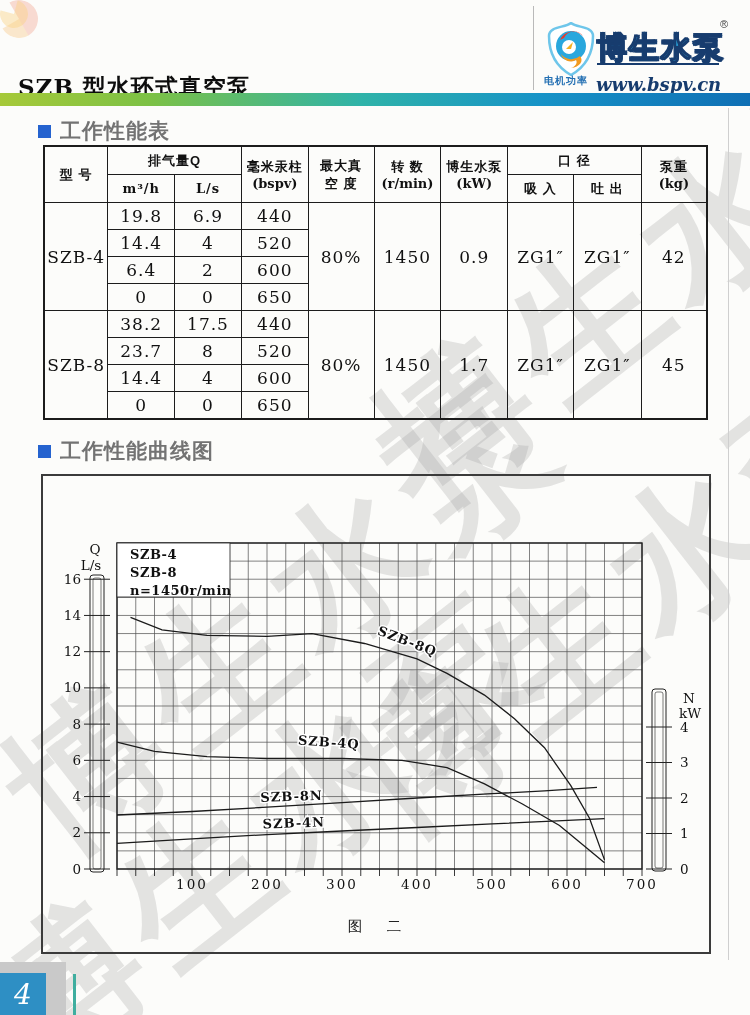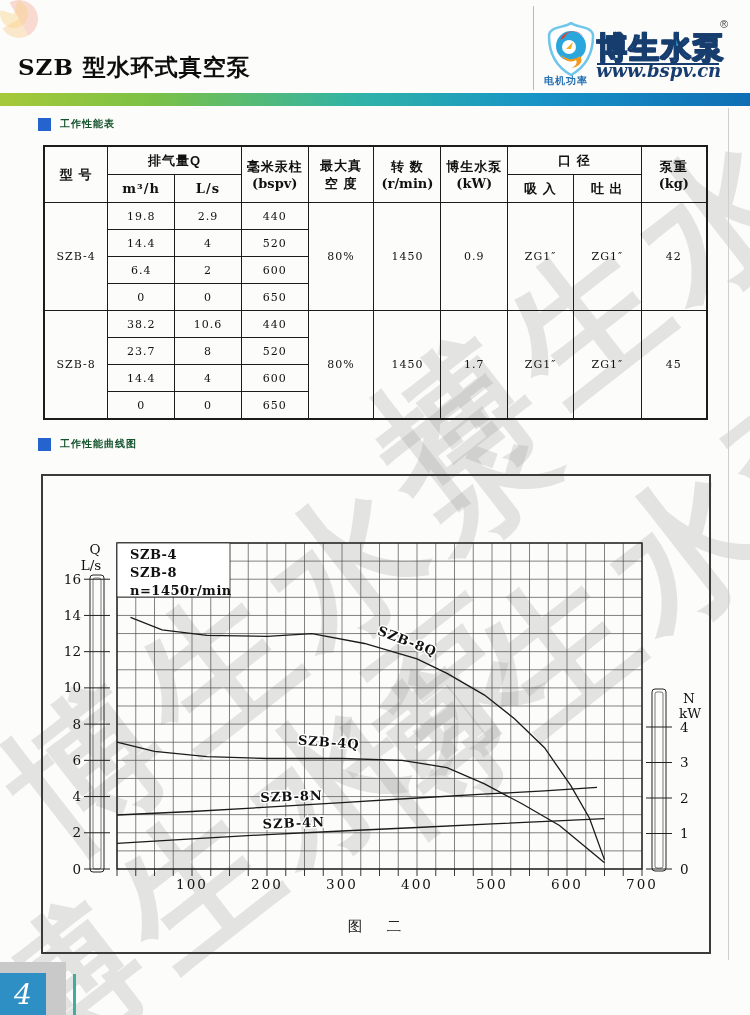--- a/index.html
+++ b/index.html
@@ -10,47 +10,47 @@
       transform:rotate(-38deg);white-space:nowrap;letter-spacing:14px;pointer-events:none;}
   .swirl{position:absolute;left:588;top:762;width:175;height:200;z-index:0;pointer-events:none;}
   .swirl .r1{position:absolute;left:12;top:8;width:138;height:138;border-radius:50%;
       border:19px solid rgba(242,163,142,.38);border-left-color:transparent;
       border-bottom-color:rgba(247,196,130,.38);transform:rotate(15deg);}
   .swirl .r2{position:absolute;left:42;top:44;width:86;height:86;border-radius:50%;
       border:14px solid rgba(249,210,130,.42);border-top-color:transparent;transform:rotate(-30deg);}
   .swirl .fl{position:absolute;left:4;top:112;width:70;height:100;transform:rotate(22deg);
       background:radial-gradient(ellipse at 40% 30%,rgba(250,215,140,.55),rgba(250,215,140,0) 70%);}
   
-  .title{position:absolute;left:18px;top:52px;z-index:2;font-family:"DejaVu Serif","Liberation Serif",serif;
+  .title{position:absolute;left:18px;top:72px;z-index:2;font-family:"DejaVu Serif","Liberation Serif",serif;
          font-weight:700;font-size:23px;letter-spacing:1px;color:#0d0d0d;}
   .hdr-divider{position:absolute;left:533px;top:6px;width:1px;height:84px;background:#b9b9b9;z-index:2;}
   .logo{position:absolute;left:540px;top:0;width:210px;height:92px;z-index:2;}
   .logo .badge{position:absolute;left:7px;top:22px;}
   .logo .sub{position:absolute;left:4px;top:74px;font-size:10px;font-weight:bold;color:#2470b3;letter-spacing:1px;}
   .logo .brand{position:absolute;left:57px;top:28px;font-size:30px;font-weight:bold;color:#2aa9e1;
         letter-spacing:2px;-webkit-text-stroke:1.2px #173c6e;
         text-shadow:1px 1px 0 #173c6e,-1px -1px 0 #173c6e,1px -1px 0 #173c6e,-1px 1px 0 #173c6e;}
   .logo .reg{position:absolute;left:180px;top:18px;font-size:11px;color:#444;}
   .logo .rule{position:absolute;left:57px;top:63px;width:122px;height:2px;background:#173c6e;}
-  .logo .url{position:absolute;left:56px;top:60px;font-family:"DejaVu Serif",serif;font-style:italic;
+  .logo .url{position:absolute;left:56px;top:74px;font-family:"DejaVu Serif",serif;font-style:italic;
         font-weight:bold;font-size:18px;color:#173c6e;}
   .gradbar{position:absolute;left:0;top:93px;width:750px;height:13px;z-index:2;
         background:linear-gradient(90deg,#a6c939 0%,#7cc145 20%,#2fb3a8 48%,#1793c7 72%,#0f6fb4 100%);}
   
   .sec{position:absolute;z-index:2;display:flex;align-items:center;}
   .sec .sq{width:13px;height:13px;background:#2563cf;margin-right:9px;}
-  .sec .lbl{font-size:10px;font-weight:bold;color:#14532d;letter-spacing:1px;}
+  .sec .lbl{font-size:21px;font-weight:bold;color:#737373;letter-spacing:1px;}
   #sec1{left:38px;top:117px;}
   #sec2{left:38px;top:437px;}
   
   .ptable{position:absolute;left:43px;top:145px;width:665px;z-index:2;border-collapse:collapse;
         border:2px solid #1c1c1c;background:transparent;}
   .ptable th,.ptable td{border:1px solid #1c1c1c;text-align:center;vertical-align:middle;padding:0;}
   .ptable th{font-size:13px;font-weight:600;letter-spacing:1px;height:27px;}
-  .ptable td{font-size:11px;height:26px;}
+  .ptable td{font-size:17px;height:26px;}
   .mono{font-family:"DejaVu Serif","Liberation Serif",serif;letter-spacing:1px;}
   .unit{font-family:"DejaVu Serif","Liberation Serif",serif;letter-spacing:0;}
   
   .chart-box{position:absolute;left:41px;top:474px;width:666px;height:476px;border:2px solid #3b3b3b;z-index:2;}
   .chart-box svg{display:block;}
   svg text{font-family:"DejaVu Serif","Liberation Serif",serif;fill:#111;}
   .g{stroke:#4e4e4e;stroke-width:.7;}
   .gb{fill:none;stroke:#222;stroke-width:1.4;}
   .g2{stroke:#222;stroke-width:.9;}
   .lad{fill:none;stroke:#222;stroke-width:1;}
@@ -155,21 +155,21 @@
         <th class="unit">m³/h</th>
         <th class="unit">L/s</th>
         <th>吸 入</th>
         <th>吐 出</th>
       </tr>
     </thead>
     <tbody id="table-body">
         <tr>
           <td class="mono" rowspan="4">SZB-4</td>
           <td class="mono">19.8</td>
-          <td class="mono">2.9</td>
+          <td class="mono">6.9</td>
           <td class="mono">440</td>
           <td class="mono" rowspan="4">80%</td>
           <td class="mono" rowspan="4">1450</td>
           <td class="mono" rowspan="4">0.9</td>
           <td class="mono" rowspan="4">ZG1″</td>
           <td class="mono" rowspan="4">ZG1″</td>
           <td class="mono" rowspan="4">42</td>
         </tr>
         <tr>
           <td class="mono">14.4</td>
@@ -182,21 +182,21 @@
           <td class="mono">600</td>
         </tr>
         <tr>
           <td class="mono">0</td>
           <td class="mono">0</td>
           <td class="mono">650</td>
         </tr>
         <tr>
           <td class="mono" rowspan="4">SZB-8</td>
           <td class="mono">38.2</td>
-          <td class="mono">10.6</td>
+          <td class="mono">17.5</td>
           <td class="mono">440</td>
           <td class="mono" rowspan="4">80%</td>
           <td class="mono" rowspan="4">1450</td>
           <td class="mono" rowspan="4">1.7</td>
           <td class="mono" rowspan="4">ZG1″</td>
           <td class="mono" rowspan="4">ZG1″</td>
           <td class="mono" rowspan="4">45</td>
         </tr>
         <tr>
           <td class="mono">23.7</td>

